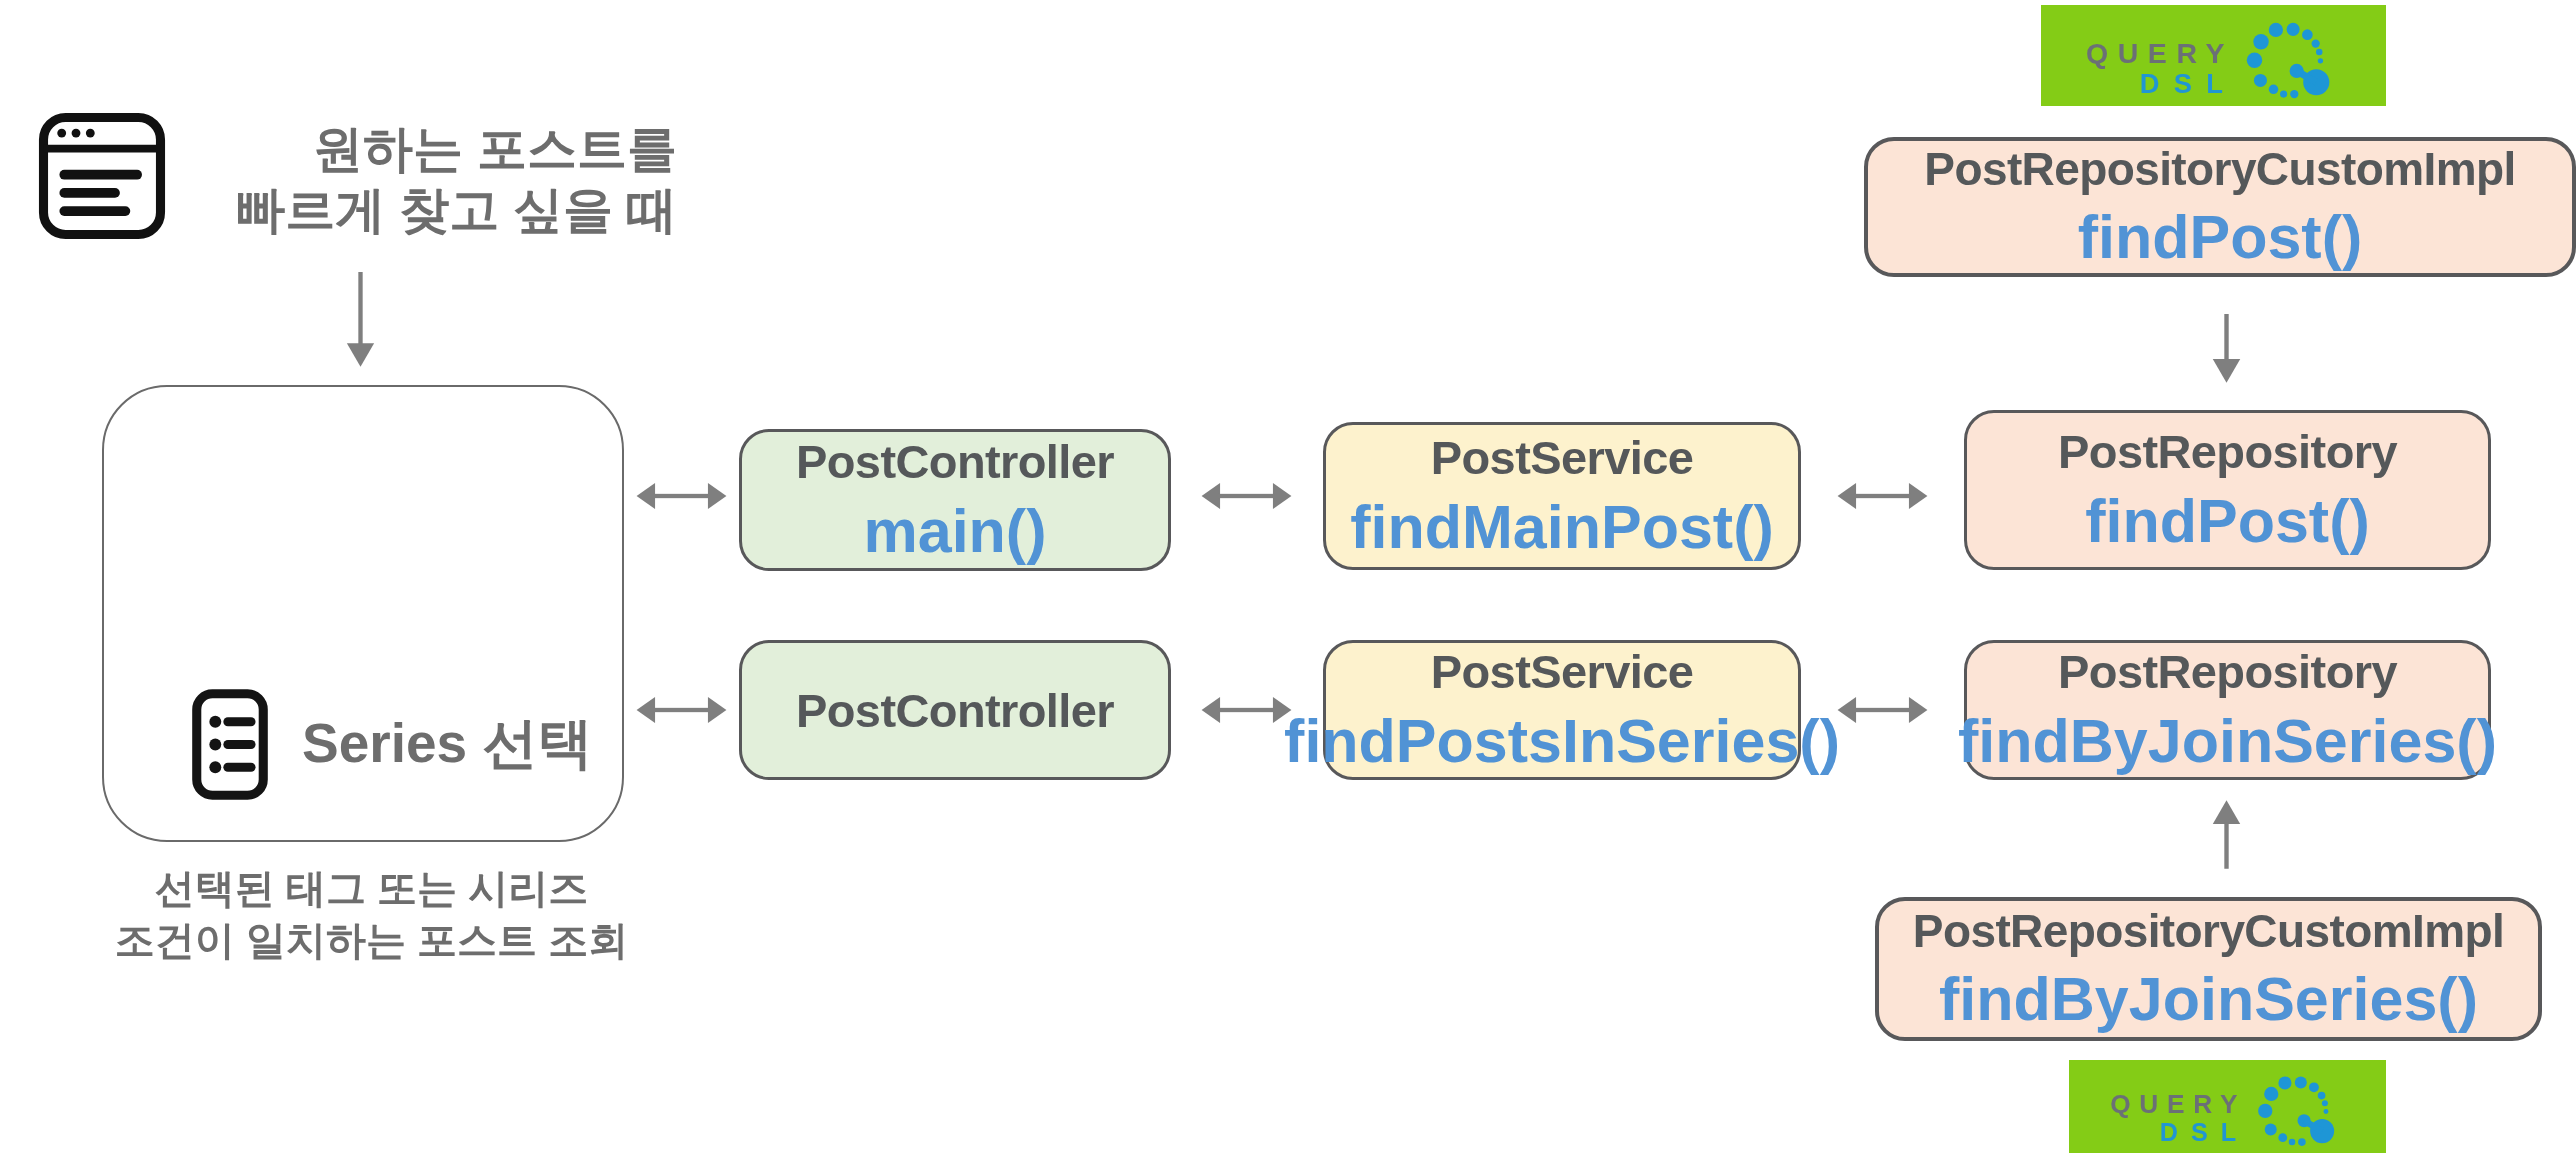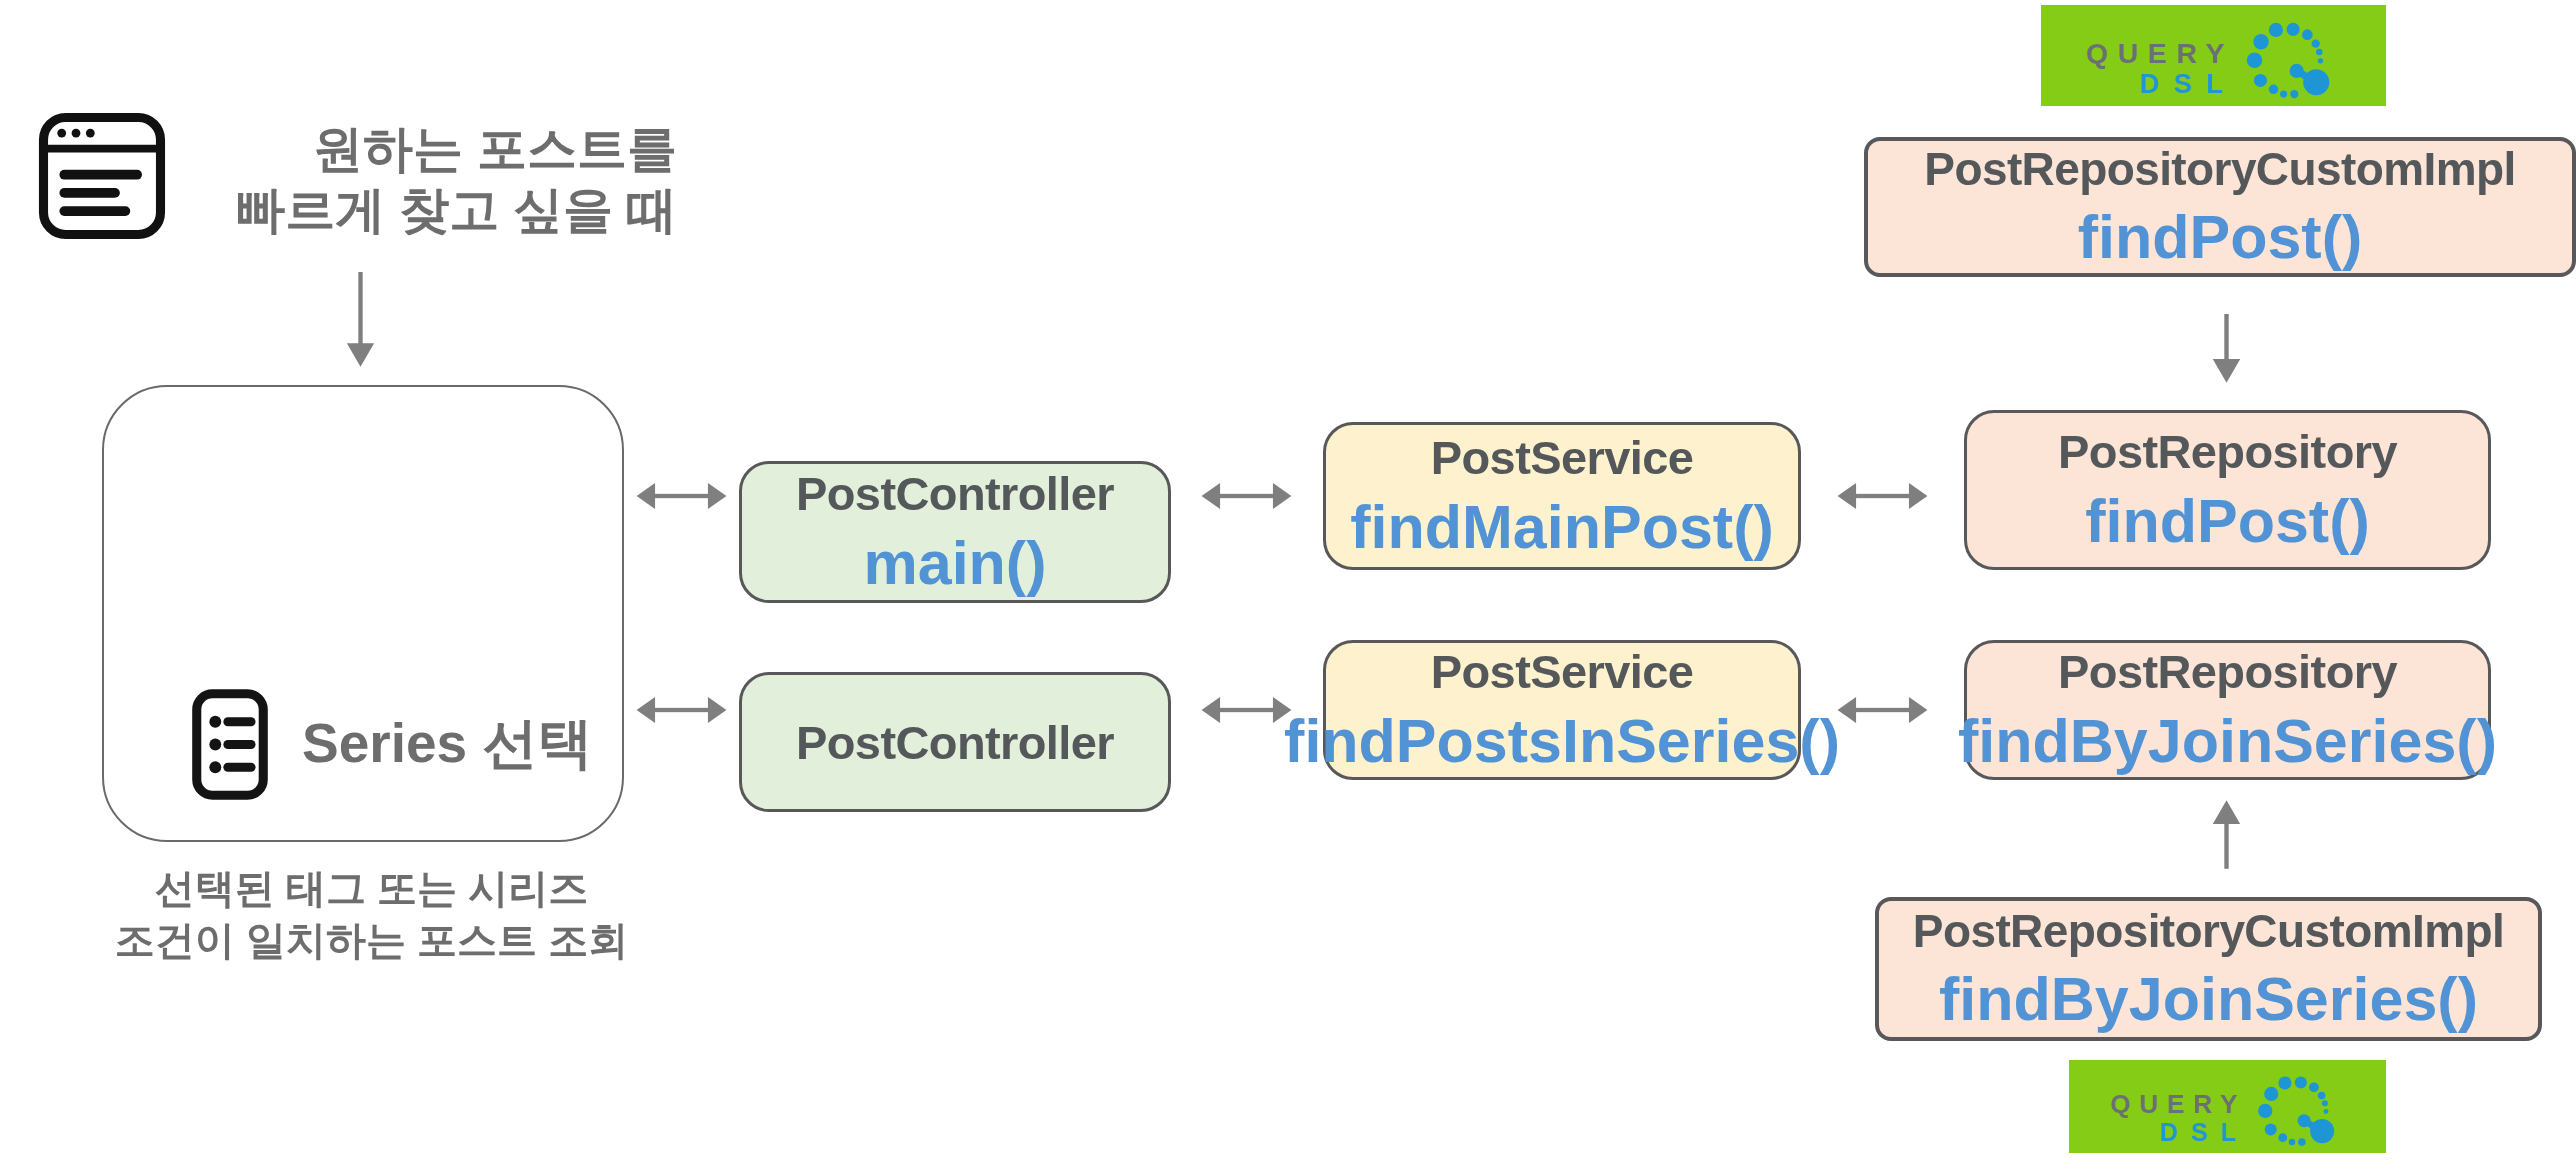--- a/index.html
+++ b/index.html
@@ -25,22 +25,22 @@
   .panel-caption{
     position:absolute;left:86px;top:862px;width:571px;text-align:center;
     font-size:40px;line-height:52px;font-weight:bold;color:#6d6d6d;white-space:nowrap;
   }
 
   
   .flow-box{
     position:absolute;display:flex;flex-direction:column;align-items:center;justify-content:center;
     gap:6.2px;border:3.7px solid #58585a;border-radius:30px;box-sizing:border-box;padding:0 6.2px;
   }
-  .impl-box{border-width:4.3px;border-radius:16px;}
-  .ctrl{background:#e2efda;margin-top:32px;}
+  .impl-box{border-width:4.3px;border-radius:30px;}
+  .ctrl{background:#e2efda;}
   .svc{background:#fdf2cd;}
   .repo{background:#fce4d6;}
   .cls{font-size:47px;font-weight:bold;color:#55585a;letter-spacing:-0.6px;white-space:nowrap;}
   .impl-box .cls{font-size:46px;}
   .method{font-size:61px;font-weight:bold;color:#5193d5;white-space:nowrap;}
 
   .arrow-svg{position:absolute;display:block;}
   .arrow-fill{fill:#7f7f7f;}
 
   .logo-wrap{position:absolute;background:#84cc16;}

